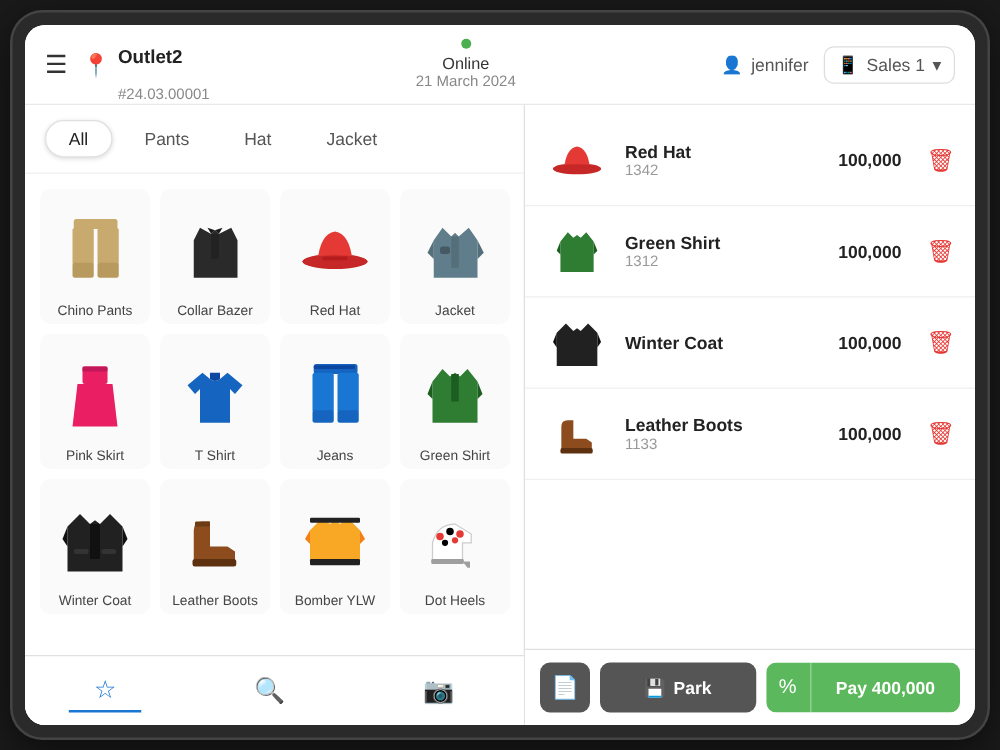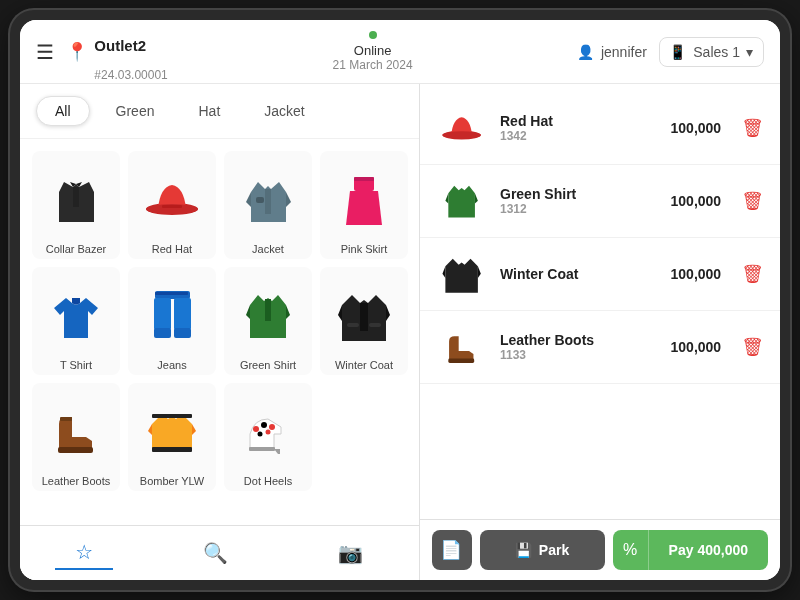--- a/index.html
+++ b/index.html
@@ -152,21 +152,21 @@
     }
     .order-item-img {
       width: 52px;
       height: 52px;
       display: flex;
       align-items: center;
       justify-content: center;
     }
     .order-item-info { flex: 1; }
     .order-item-name { font-size: 14px; font-weight: 600; color: #222; }
-    .order-item-code { font-size: 12px; color: #999; font-weight: bold; }
+    .order-item-code { font-size: 12px; color: #999; }
     .order-item-price { font-size: 14px; font-weight: 600; color: #222; }
     .delete-btn { color: #e53935; cursor: pointer; font-size: 18px; margin-left: 8px; background: none; border: none; }
 
     
     .action-bar {
       display: flex;
       align-items: center;
       padding: 10px 12px;
       gap: 8px;
       border-top: 1px solid #e0e0e0;
@@ -243,27 +243,39 @@
         </div>
       </div>
     </div>
 
     <div class="main-content">
 
       <div class="left-panel">
 
         <div class="category-tabs">
           <button class="tab-btn active">All</button>
-          <button class="tab-btn">Green</button>
+          <button class="tab-btn">Pants</button>
           <button class="tab-btn">Hat</button>
           <button class="tab-btn">Jacket</button>
         </div>
 
         <div class="products-grid">
 
+          <div class="product-card">
+            <div class="product-img-container">
+              <svg class="product-svg" viewBox="0 0 65 65">
+                <rect x="15" y="8" width="35" height="8" rx="2" fill="#c8a96e"></rect>
+                <rect x="14" y="15" width="17" height="30" rx="2" fill="#c8a96e"></rect>
+                <rect x="34" y="15" width="17" height="30" rx="2" fill="#c8a96e"></rect>
+                <rect x="14" y="43" width="17" height="12" rx="2" fill="#b8995e"></rect>
+                <rect x="34" y="43" width="17" height="12" rx="2" fill="#b8995e"></rect>
+              </svg>
+            </div>
+            <span class="product-name">Chino Pants</span>
+          </div>
 
           <div class="product-card">
             <div class="product-img-container">
               <svg class="product-svg" viewBox="0 0 65 65">
                 <path d="M20 15 L15 25 L15 55 L50 55 L50 25 L45 15 L35 20 L32 17 L29 20 Z" fill="#2a2a2a"></path>
                 <path d="M32 17 L29 20 L26 15 Z" fill="#1a1a1a"></path>
                 <path d="M32 17 L35 20 L38 15 Z" fill="#1a1a1a"></path>
                 <rect x="29" y="20" width="6" height="20" fill="#222"></rect>
               </svg>
             </div>

